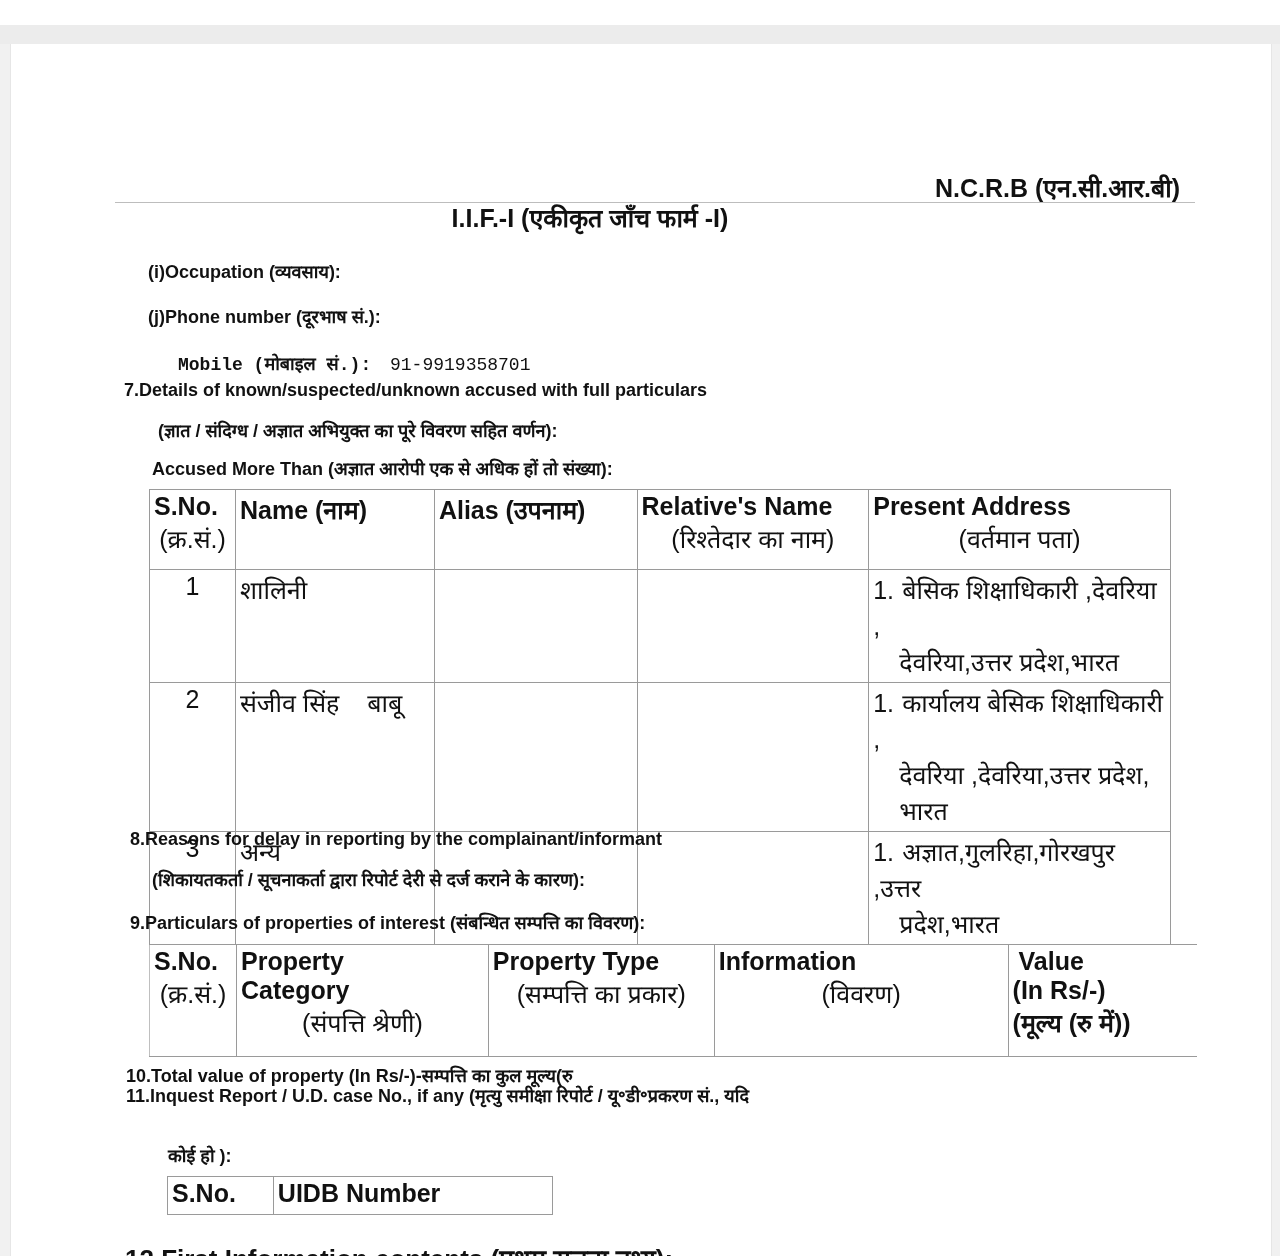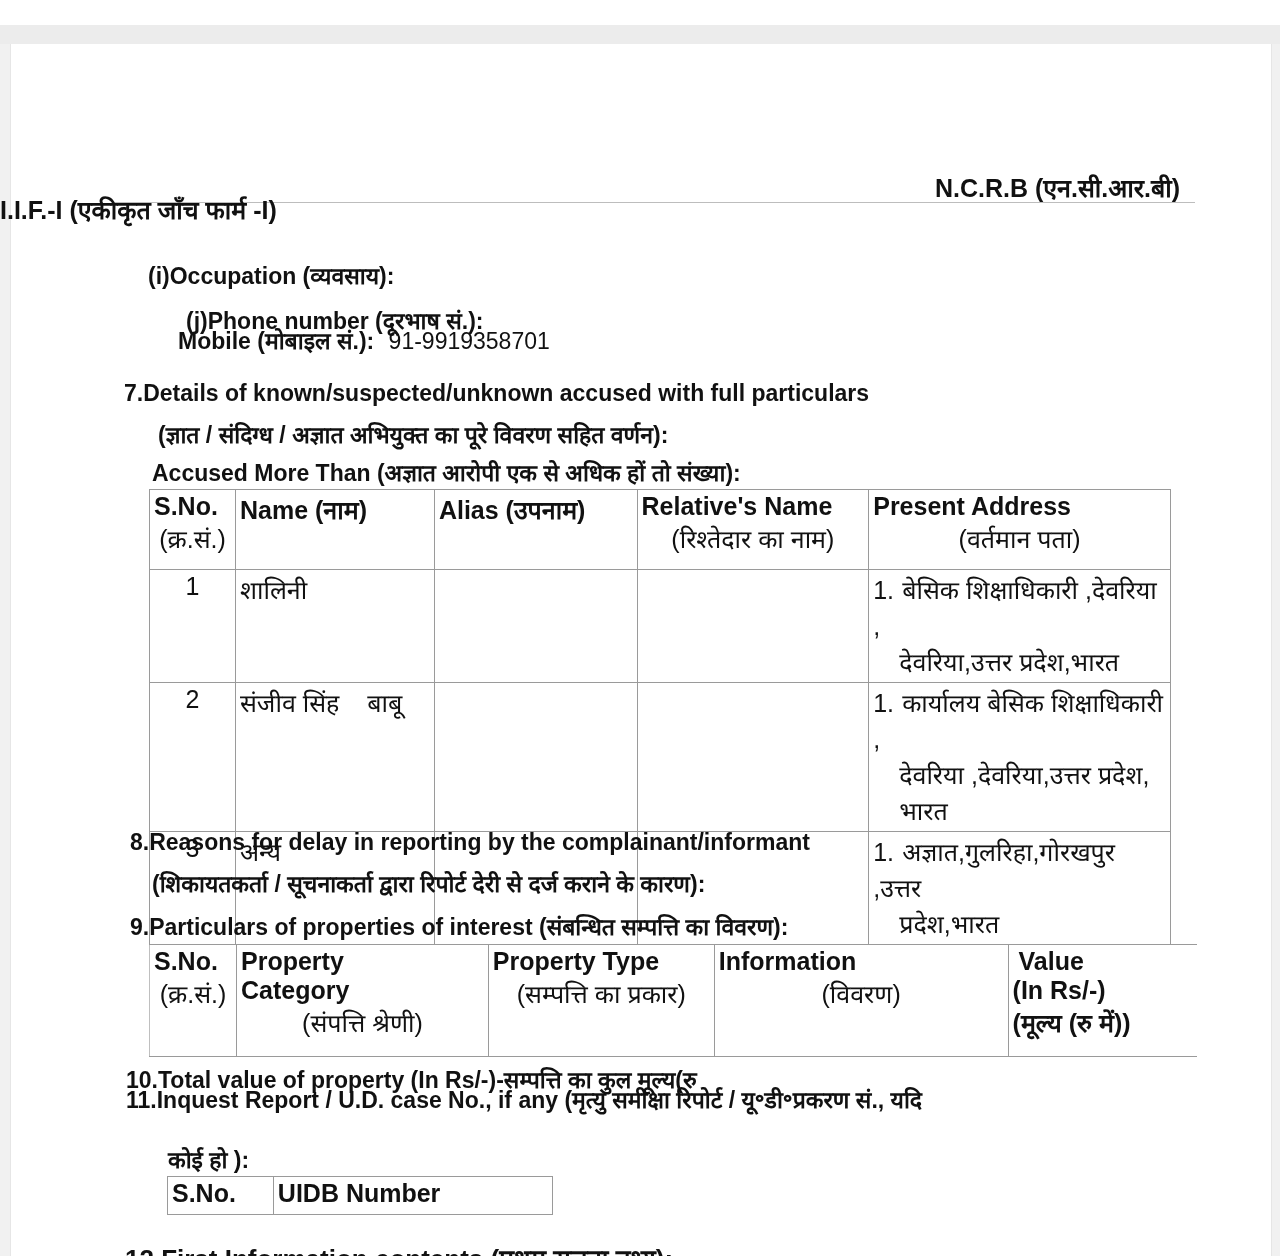--- a/index.html
+++ b/index.html
@@ -24,22 +24,22 @@
       position: absolute; left: 10px; top: 44px; width: 1260px; height: 1212px;
       background: #ffffff;
       border-left: 1px solid #e6e6e6;
       border-right: 1px solid #e6e6e6;
     }
     .abs { position: absolute; }
     .hdr-rule {
       position: absolute; left: 115px; top: 202px; width: 1080px; height: 1px; background: #bdbdbd;
     }
     .ncrb { left: 0; top: 170px; width: 1180px; text-align: right; font-size: 25px; font-weight: bold; }
-    .iif  { left: 0; top: 192px; width: 1180px; text-align: left; font-size: 25px; font-weight: bold; }
-    .line { font-size: 23px; white-space: nowrap; }
+    .iif  { left: 0; top: 200px; width: 1180px; text-align: center; font-size: 25px; font-weight: bold; }
+    .line { font-size: 18px; white-space: nowrap; }
     .line.bold { font-weight: bold; }
     .normal { font-weight: normal; }
 
     table.grid { border-collapse: collapse; position: absolute; }
     table.grid td, table.grid th {
       border: 1.5px solid #9a9a9a;
       vertical-align: top;
       padding: 2px 4px;
       text-align: left;
       font-size: 25px;
@@ -71,24 +71,24 @@
 
 <div class="page"></div>
 
 <div class="abs ncrb">N.C.R.B (एन.सी.आर.बी)</div>
 <div class="hdr-rule"></div>
 <div class="abs iif">I.I.F.-I (एकीकृत जाँच फार्म -I)</div>
 
 <div class="abs line bold" style="left:148px; top:259px;">
   <span>(i)</span><span>Occupation (व्यवसाय):</span>
 </div>
-<div class="abs line bold" style="left:148px; top:304px;margin-left:38px;">
+<div class="abs line bold" style="left:148px; top:304px;">
   <span>(j)</span><span>Phone number (दूरभाष सं.):</span>
 </div>
-<div class="abs line bold" style="left:178px; top:324px;">
+<div class="abs line bold" style="left:178px; top:351px;font-family:Liberation Mono, monospace;">
   <span>Mobile (मोबाइल सं.):</span>
   <span class="normal" style="margin-left:8px;">91-9919358701</span>
 </div>
 
 <div class="abs line bold" style="left:124px; top:380px;">7.Details of known/suspected/unknown accused with full particulars</div>
 <div class="abs line bold" style="left:158px; top:418px;text-align:right;">(ज्ञात / संदिग्ध / अज्ञात अभियुक्त का पूरे विवरण सहित वर्णन):</div>
 <div class="abs line bold" style="left:152px; top:456px;">Accused More Than (अज्ञात आरोपी एक से अधिक हों तो संख्या):</div>
 
 <table class="grid accused" style="left:149px; top:489px; width:1022px;">
   <colgroup>

